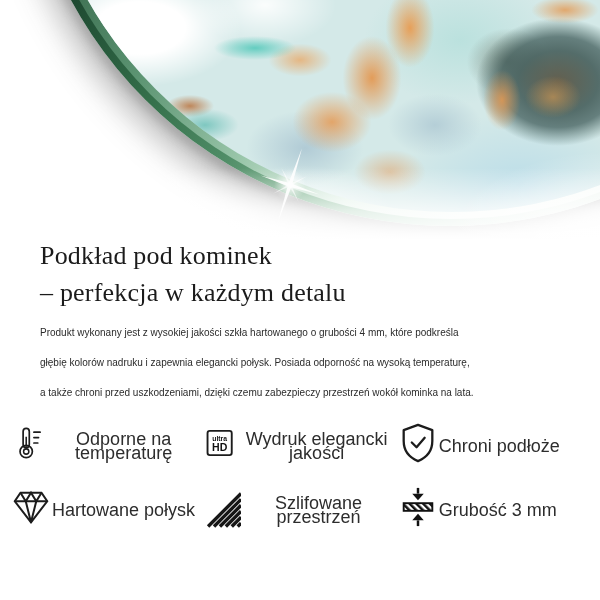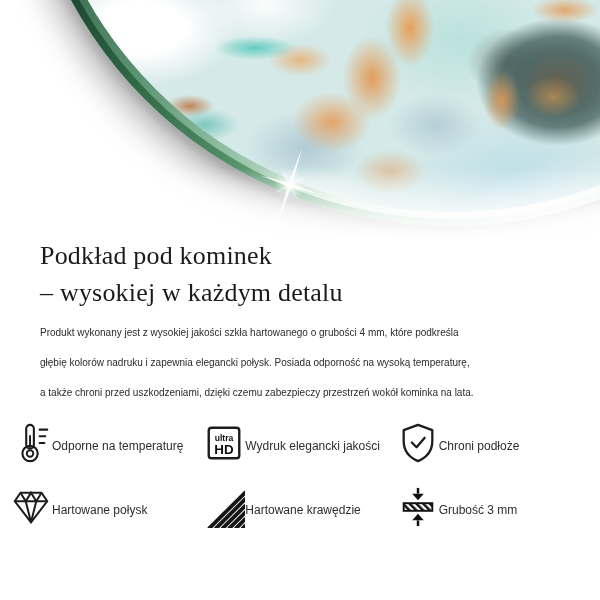--- a/index.html
+++ b/index.html
@@ -66,21 +66,21 @@
   h1 span { display:block; }
 
   .desc { margin-top:7px; font-size:10px; line-height:30px; color:#2b2b2b; }
   .desc span { display:block; white-space:nowrap; }
 
   
   .features { margin:14px -30px 0; display:grid; grid-template-columns:repeat(3,1fr);
               row-gap:22px; }
   .feature { display:flex; align-items:center; }
   .feature svg { width:42px; height:42px; display:block; }
-  .feature .label { margin-top:6px; font-size:12px; line-height:14px; color:#2d2d2d;
+  .feature .label { margin-top:6px; font-size:18px; line-height:14px; color:#2d2d2d;
                     text-align:center; }
   .icon-stroke { stroke:#1c1c1c; fill:none; }
 </style>
 </head>
 <body>
 
 <div class="page">
 
   <div class="hero">
     <div class="disc-shadow"></div>
@@ -104,21 +104,21 @@
           <polygon points="26,45 45,43.8 64,45 45,46.2"></polygon>
         </g>
       </g>
     </svg>
     <div class="hero-fade"></div>
   </div>
 
   <div class="content">
     <h1>
       <span>Podkład pod kominek</span>
-      <span>– wysokiej w każdym detalu</span>
+      <span>– perfekcja w każdym detalu</span>
     </h1>
 
     <p class="desc">
       <span>Produkt wykonany jest z wysokiej jakości szkła hartowanego o grubości 4 mm, które podkreśla</span>
       <span>głębię kolorów nadruku i zapewnia elegancki połysk. Posiada odporność na wysoką temperaturę,</span>
       <span>a także chroni przed uszkodzeniami, dzięki czemu zabezpieczy przestrzeń wokół kominka na lata.</span>
     </p>
 
     <div class="features">
 
@@ -170,21 +170,21 @@
         <svg viewBox="0 0 44 44">
           <g stroke="#161616" stroke-width="4">
             <line x1="6" y1="45" x2="45" y2="6"></line>
             <line x1="13" y1="45" x2="45" y2="13"></line>
             <line x1="20" y1="45" x2="45" y2="20"></line>
             <line x1="27" y1="45" x2="45" y2="27"></line>
             <line x1="34" y1="45" x2="45" y2="34"></line>
             <line x1="41" y1="45" x2="45" y2="41"></line>
           </g>
         </svg>
-        <div class="label">Hartowane krawędzie</div>
+        <div class="label">Szlifowane przestrzeń</div>
       </div>
 
       <div class="feature">
         <svg viewBox="0 0 44 44">
           <defs>
             <pattern id="hatch" width="5" height="5" patternUnits="userSpaceOnUse" patternTransform="rotate(-45)">
               <rect width="5" height="5" fill="#ffffff"></rect>
               <rect width="2.6" height="5" fill="#111111"></rect>
             </pattern>
           </defs>

